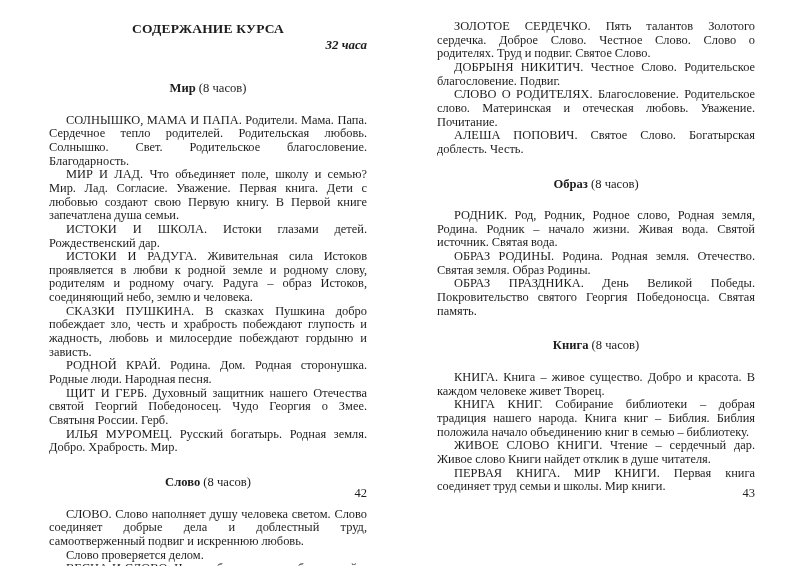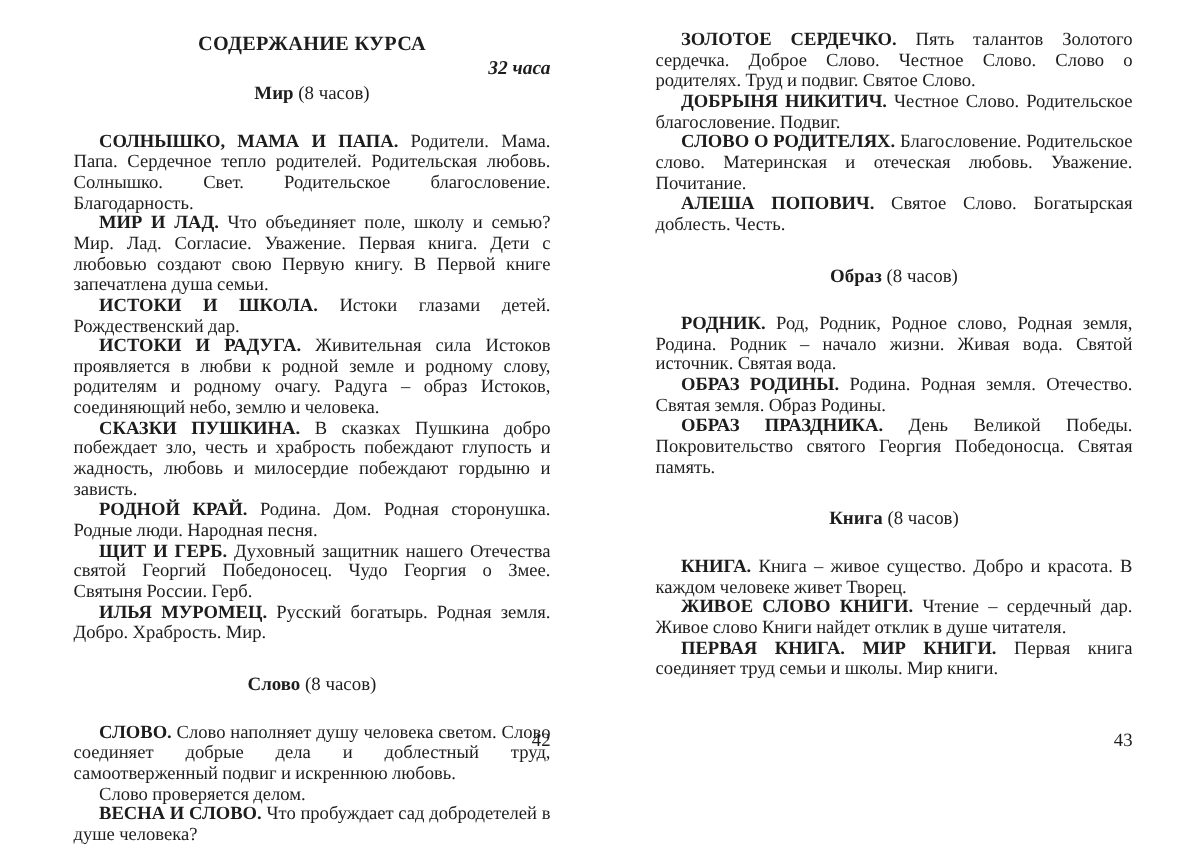--- a/index.html
+++ b/index.html
@@ -39,32 +39,32 @@
     line-height: 16px;
   }
   #page-right .content { padding-top: 20px; }
 
   .section-heading {
     text-align: center;
     font-size: 12.6px;
     line-height: 13.6px;
     margin: 21px 0 18px 0;
   }
-  #page-left .content > .section-heading:first-child { margin-top: 3px; }
+  #page-left .content > .section-heading:first-child { margin-top: 29px; }
   .section-heading b { font-weight: bold; }
 
   p.toc-para {
     margin: 0;
     font-size: 12.4px;
     line-height: 13.65px;
     text-align: justify;
     text-indent: 17px;
     word-spacing: -0.2px;
   }
-  p.toc-para b { font-weight: bold; }
+  p.toc-para b { font-weight: normal; }
 
   .page-number {
     position: absolute;
     bottom: 9px;
     left: 0;
     width: 100%;
     text-align: right;
     font-size: 12.5px;
     line-height: 13px;
   }
@@ -98,17 +98,18 @@
       <p class="toc-para"><b>ЗОЛОТОЕ СЕРДЕЧКО.</b><span> Пять талантов Золотого сердечка. Доб­рое Слово. Честное Слово. Слово о родителях. Труд и подвиг. Свя­тое Слово.</span></p>
       <p class="toc-para"><b>ДОБРЫНЯ НИКИТИЧ.</b><span> Честное Слово. Родительское благо­словение. Подвиг.</span></p>
       <p class="toc-para"><b>СЛОВО О РОДИТЕЛЯХ.</b><span> Благословение. Родительское слово. Материнская и отеческая любовь. Уважение. Почитание.</span></p>
       <p class="toc-para"><b>АЛЕША ПОПОВИЧ.</b><span> Святое Слово. Богатырская доблесть. Честь.</span></p>
       <div class="section-heading"><b>Образ</b><span> (8 часов)</span></div>
       <p class="toc-para"><b>РОДНИК.</b><span> Род, Родник, Родное слово, Родная земля, Родина. Родник – начало жизни. Живая вода. Святой источник. Святая вода.</span></p>
       <p class="toc-para"><b>ОБРАЗ РОДИНЫ.</b><span> Родина. Родная земля. Отечество. Святая земля. Образ Родины.</span></p>
       <p class="toc-para"><b>ОБРАЗ ПРАЗДНИКА.</b><span> День Великой Победы. Покровительство святого Георгия Победоносца. Святая память.</span></p>
       <div class="section-heading"><b>Книга</b><span> (8 часов)</span></div>
       <p class="toc-para"><b>КНИГА.</b><span> Книга – живое существо. Добро и красота. В каждом человеке живет Творец.</span></p>
+      <p class="toc-para"><b>КНИГА КНИГ.</b><span> Собирание библиотеки – добрая традиция на­шего народа. Книга книг – Библия. Библия положила начало объ­единению книг в семью – библиотеку.</span></p>
       <p class="toc-para"><b>ЖИВОЕ СЛОВО КНИГИ.</b><span> Чтение – сердечный дар. Живое слово Книги найдет отклик в душе читателя.</span></p>
       <p class="toc-para"><b>ПЕРВАЯ КНИГА. МИР КНИГИ.</b><span> Первая книга соединяет труд семьи и школы. Мир книги.</span></p>
     </div>
   <div class="page-number">43</div>
 </div>
 
 </body></html>

